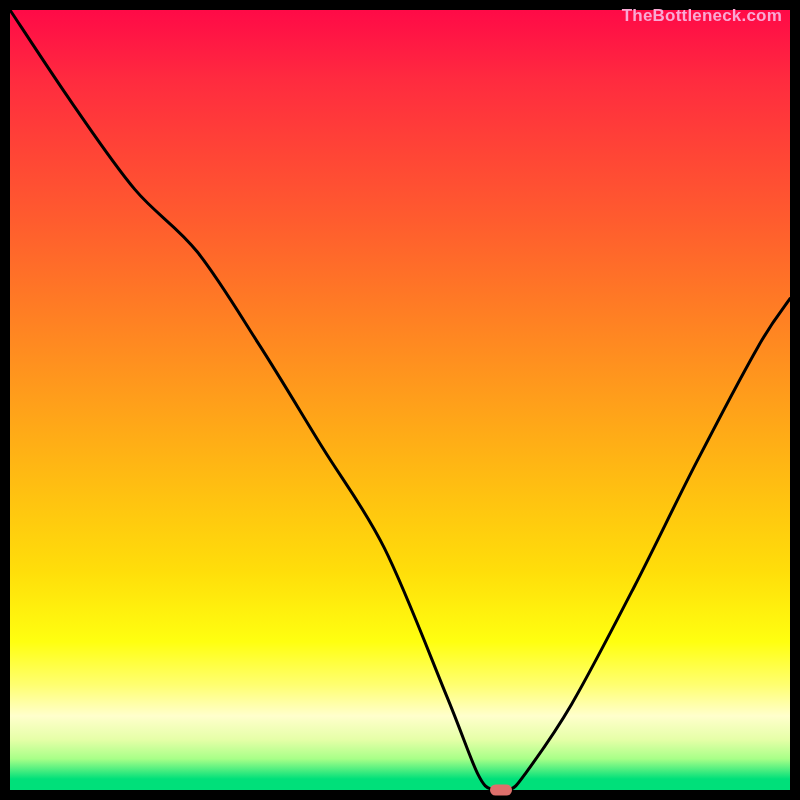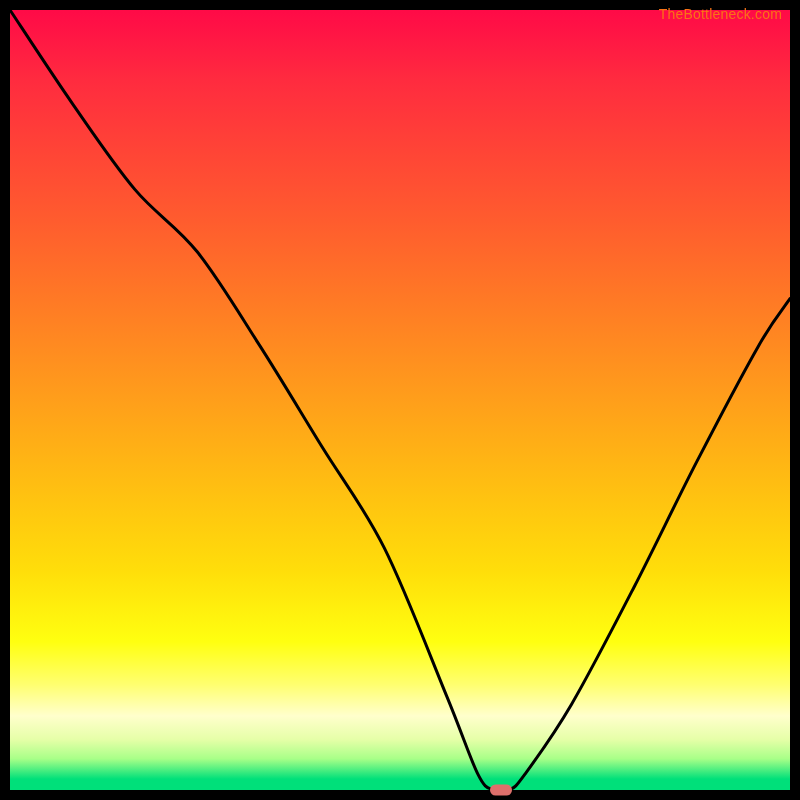--- a/index.html
+++ b/index.html
@@ -51,23 +51,23 @@
     position: absolute;
     width: 22px; height: 11px;
     border-radius: 6px;
     transform: translate(-50%, -50%);
   }
   .attribution {
     position: absolute;
     top: 6px;
     right: 18px;
     font-family: Arial, Helvetica, sans-serif;
-    font-size: 14px;
-    font-weight: 400;
-    color: #f97316;
+    font-size: 17px;
+    font-weight: 700;
+    color: #f9a8d4;
     letter-spacing: 0.2px;
   }
 </style>
 </head>
 <body>
 
 <div class="stage">
   <div class="plot">
     <svg class="curve" viewBox="0 0 780 780" preserveAspectRatio="none">
       <path id="curvePath" fill="none" stroke-width="3" stroke-linejoin="round" stroke-linecap="round" d="M 0,0 C 10.4,15.600000000000003 41.599999999999994,63.70000000000003 62.4,93.60000000000002 C 83.2,123.50000000000001 104,154.69999999999996 124.8,179.39999999999998 C 145.6,204.1 166.39999999999998,215.80000000000007 187.2,241.80000000000007 C 208,267.80000000000007 228.79999999999998,302.90000000000003 249.6,335.40000000000003 C 270.4,367.90000000000003 291.2,403 312,436.8 C 332.8,470.6 353.59999999999997,496.6 374.4,538.2 C 395.2,579.8000000000001 421.20000000000005,648.7 436.80000000000007,686.4 C 452.4000000000001,724.0999999999999 460.2,748.8 468,764.4 C 475.8,780 478.40000000000003,777.4 483.6,780 C 488.8,782.6 494,782.6 499.2,780 C 504.4,777.4 504.4000000000001,778.6999999999999 514.8000000000001,764.4 C 525.2,750.1 543.4000000000001,725.4000000000001 561.6,694.2 C 579.8,663 603.2,617.5 624,577.2 C 644.8,536.9000000000001 665.6,492.70000000000005 686.4,452.40000000000003 C 707.1999999999999,412.1 733.1999999999999,362.70000000000005 748.8,335.40000000000003 C 764.4,308.1 774.8,296.40000000000003 780,288.6" stroke="#000000"></path>

